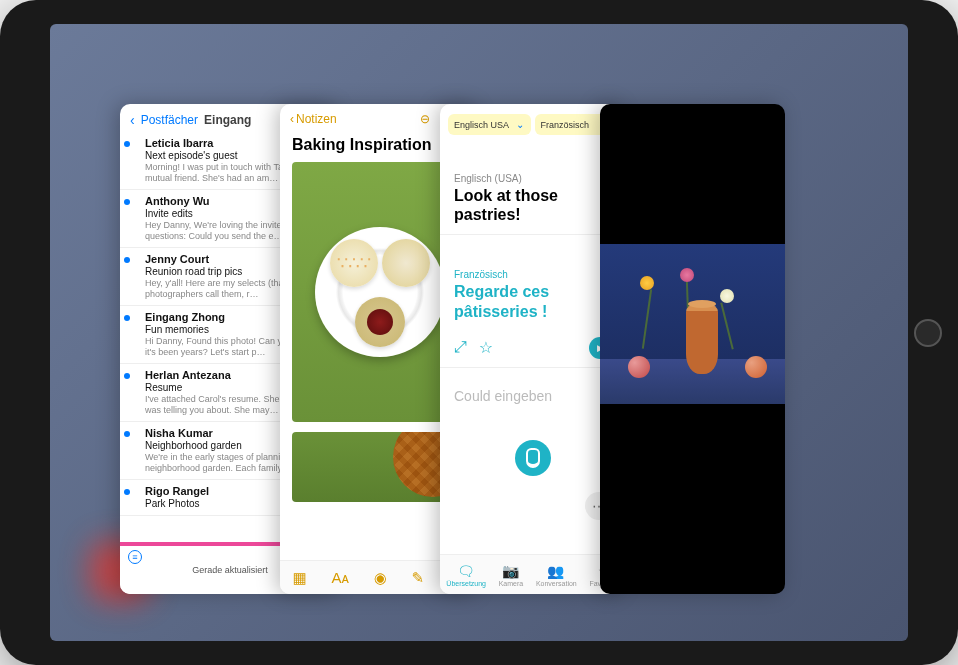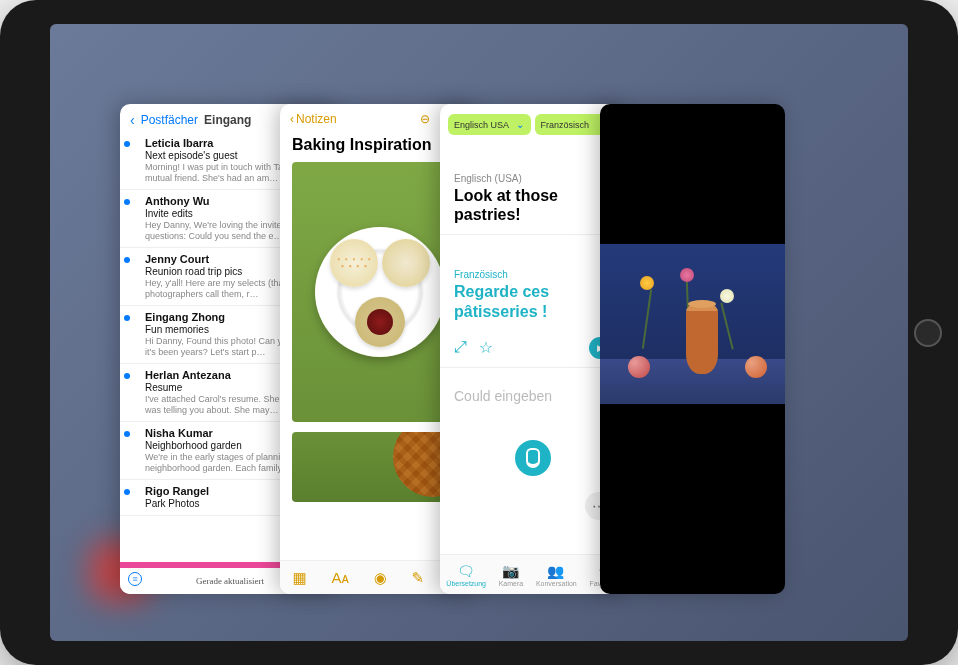--- a/index.html
+++ b/index.html
@@ -83,21 +83,21 @@
     }
     .mail-back { color: #007aff; }
     .mail-title { font-weight: 700; color: #404040; }
     .mail-list { padding: 0; }
     .mail-item { padding: 5px 10px 5px 25px; border-bottom: 1px solid #eee; position: relative; }
     .mail-item.unread::before { content:''; position:absolute; left:4px; top:9px; width:6px; height:6px; border-radius:50%; background:#007aff; }
     .mail-sender { font-weight: 600; font-size: 11px; color: #111; }
     .mail-date { position: absolute; right: 6px; top: 5px; color: #999; font-size: 10px; }
     .mail-subject { font-size: 10px; color: #111; margin-top: 1px; }
     .mail-preview { font-size: 9px; color: #888; line-height: 1.25; margin-top:1px; max-height: 22px; overflow: hidden; }
-    .mail-footer { position:absolute; bottom:0; left:0; right:0; border-top:6px solid #ec4899; font-size:9px; text-align:center; padding:8px; color:#555; background:#fff;font-family:Liberation Serif, serif;}
+    .mail-footer { position:absolute; bottom:0; left:0; right:0; border-top:4px solid #ec4899; font-size:9px; text-align:center; padding:19px; color:#555; background:#fff;}
     .mail-footer .circle { position:absolute; left:8px; top:4px; width:14px; height:14px; border-radius:50%; border:1.5px solid #007aff; display:flex; align-items:center; justify-content:center;}
     .mail-footer .circle::after { content:'≡'; color:#007aff; font-size:9px; line-height:1;}
 
     
     .card.notes { width: 200px; margin-right: -40px; z-index: 2; }
     .notes-nav { display:flex; align-items:center; justify-content:space-between; padding: 8px 10px; font-size:12px; color:#d79b00; }
     .notes-nav-left { display:flex; align-items:center; gap:2px;}
     .notes-title { padding: 2px 12px 8px; font-weight:700; font-size:16px; }
     .notes-img {
       margin: 0 12px;
@@ -123,21 +123,21 @@
     .cookie.c::after { content:''; position:absolute; inset:12px; border-radius:50%; background: radial-gradient(#8e1b1b,#5a0d0d);}
     .sprinkles::after { content:'∵∴∵'; font-size:18px; position:absolute; inset:0; display:flex; align-items:center; justify-content:center; color:#e9af62; filter: blur(0.5px);}
     .notes-img2 { margin: 10px 12px 0; height:70px; border-radius:4px; background: linear-gradient(#6a9138,#5a7f2e); position:relative; overflow:hidden;}
     .waffle { position:absolute; width:80px; height:80px; border-radius:50%; right:-5px; top:-15px; background: repeating-linear-gradient(45deg,#d8a860 0 6px,#c89240 6px 12px), repeating-linear-gradient(-45deg,#d8a860 0 6px,#c89240 6px 12px); background-blend-mode: multiply;}
     .notes-bottom { position:absolute; bottom:0; left:0; right:0; height:34px; display:flex; justify-content:space-around; align-items:center; background:#fafafa; border-top:1px solid #eee;}
     .notes-bottom span { color:#d79b00; font-size:15px;}
 
     
     .card.translate { width: 185px; margin-right: -25px; z-index: 3; }
     .lang-pills { display:flex; gap:4px; padding: 10px 8px; }
-    .pill { flex:1; background:#bef264; border-radius:6px; padding:5px 6px; font-size:9px; display:flex; align-items:center; justify-content:space-between; color:#333;}
+    .pill { flex:1; background:#fef9c3; border-radius:6px; padding:5px 6px; font-size:9px; display:flex; align-items:center; justify-content:space-between; color:#333;}
     .pill-chevron { color:#007aff; font-size:10px;}
     .tx-block { padding: 4px 14px 10px; border-bottom:1px solid #eee;margin-top:24px;}
     .tx-lbl { font-size:10px; color:#888; margin-bottom:2px;}
     .tx-txt { font-size:16px; font-weight:700; line-height:1.2;}
     .tx-txt.blue { color:#1fb3c6;}
     .tx-lbl.blue { color:#1fb3c6;}
     .tx-row { display:flex; justify-content:space-between; align-items:center; padding:6px 14px 8px; color:#1fb3c6; font-size:16px;}
     .play-circle { width:22px;height:22px;border-radius:50%;background:#1fb3c6;display:flex;align-items:center;justify-content:center;}
     .play-circle::after{content:'▶';color:#fff;font-size:9px;margin-left:1px;}
     .tx-input { padding: 20px 14px; color:#bbb; font-size:14px;}

